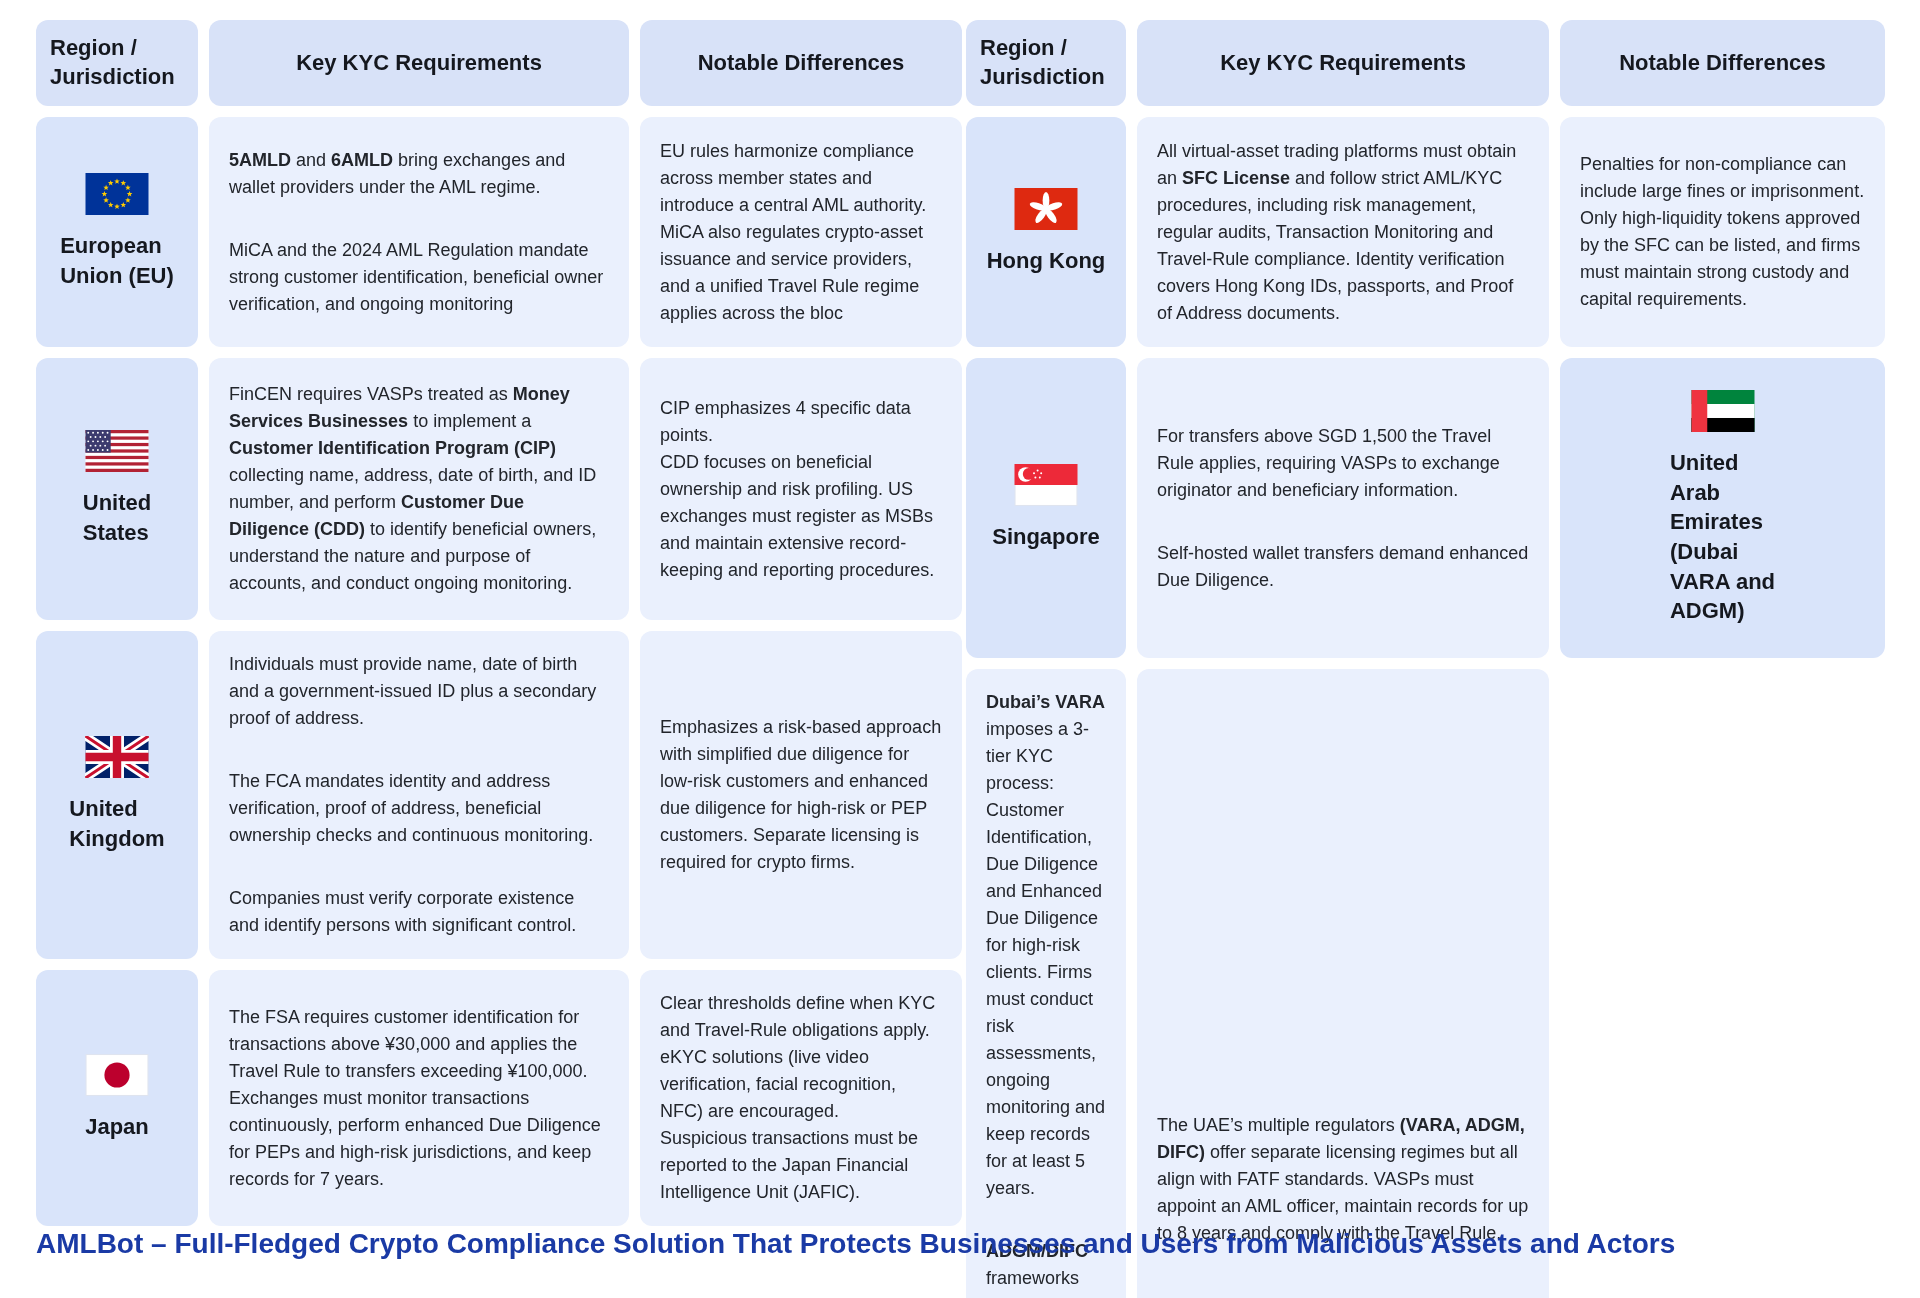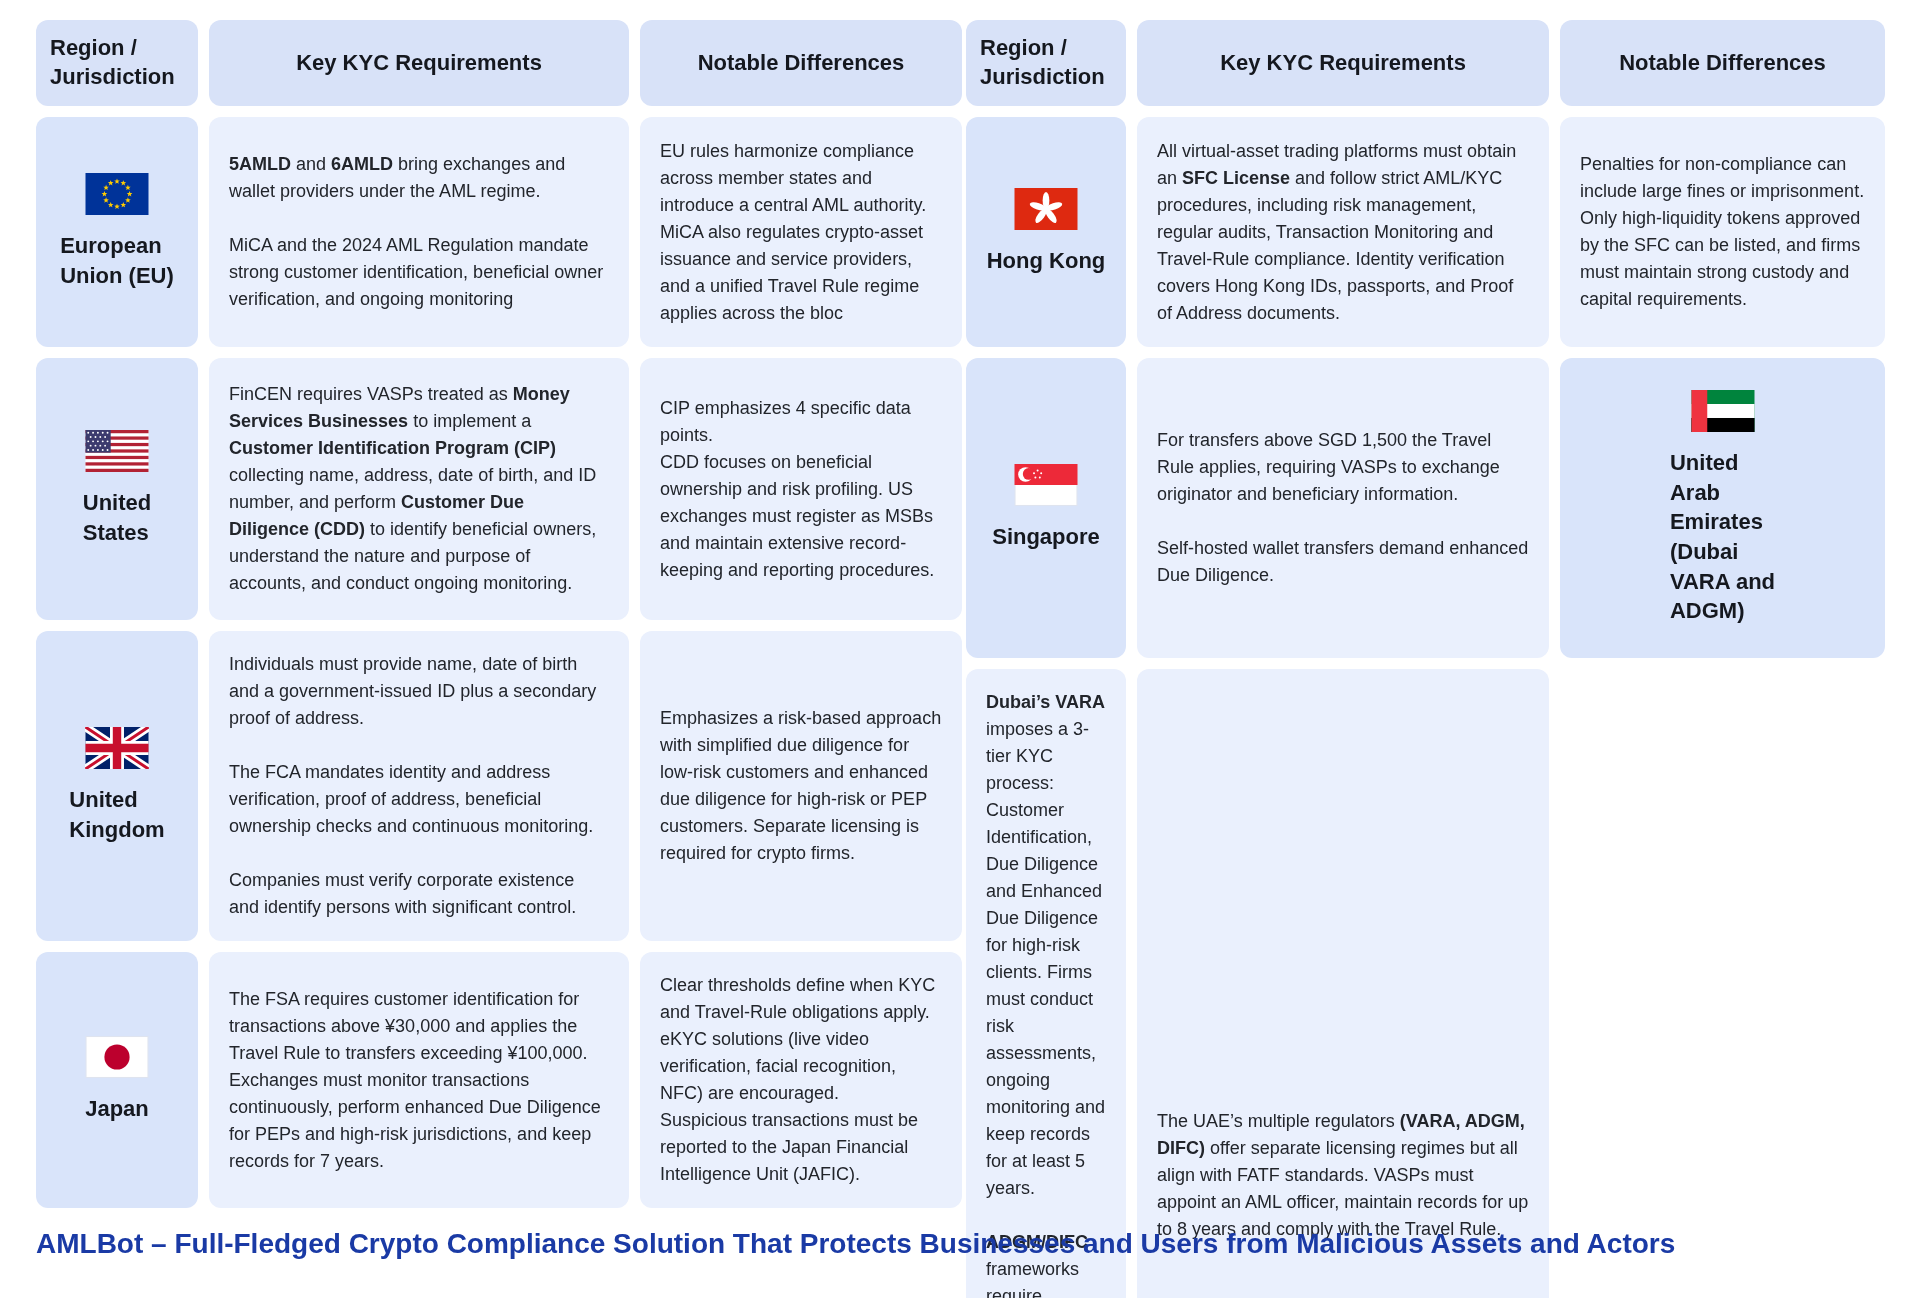--- a/index.html
+++ b/index.html
@@ -80,21 +80,21 @@
     flex-direction:column;
     justify-content:center;
     padding:20px;
     font-size:18px;
     line-height:1.5;
   }
   .para{
     margin:0;
     white-space:pre-line;
   }
-  .para + .para{margin-top:27px;}
+  .para + .para{margin-top:36px;}
   .para b{font-weight:700;}
   .footer-title{
     position:absolute;
     left:36px;
     top:1228px;
     margin:0;
     font-size:28px;
     font-weight:700;
     color:var(--title-text);
     white-space:nowrap;

